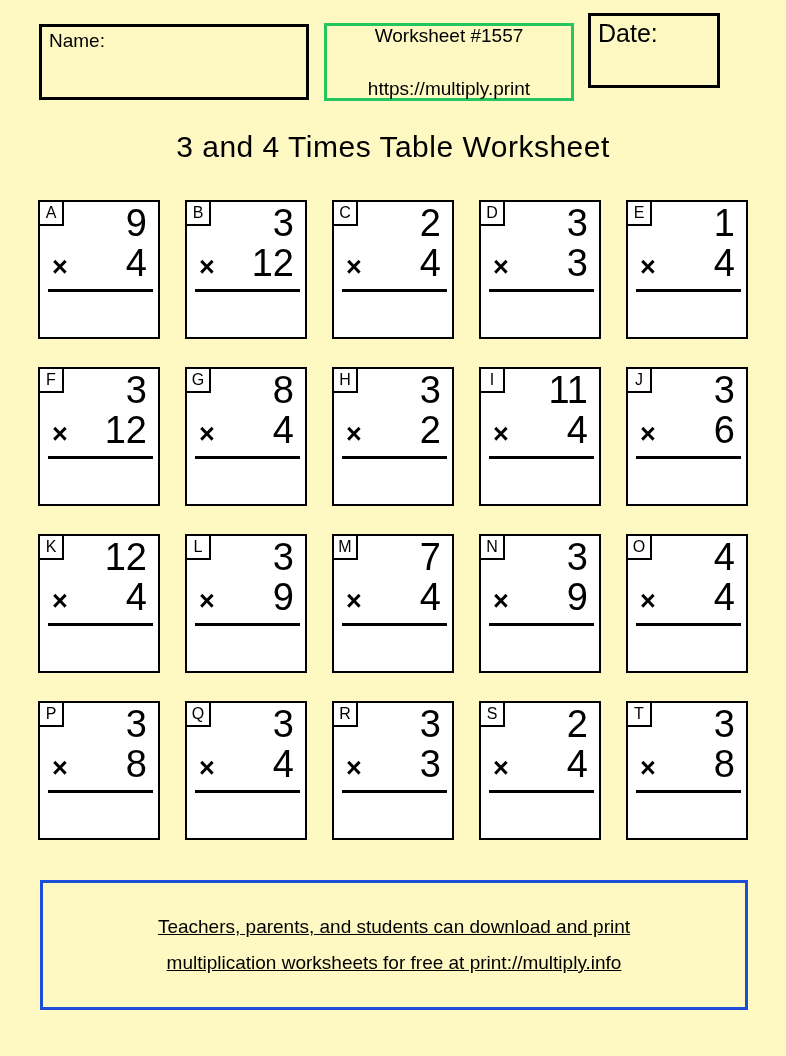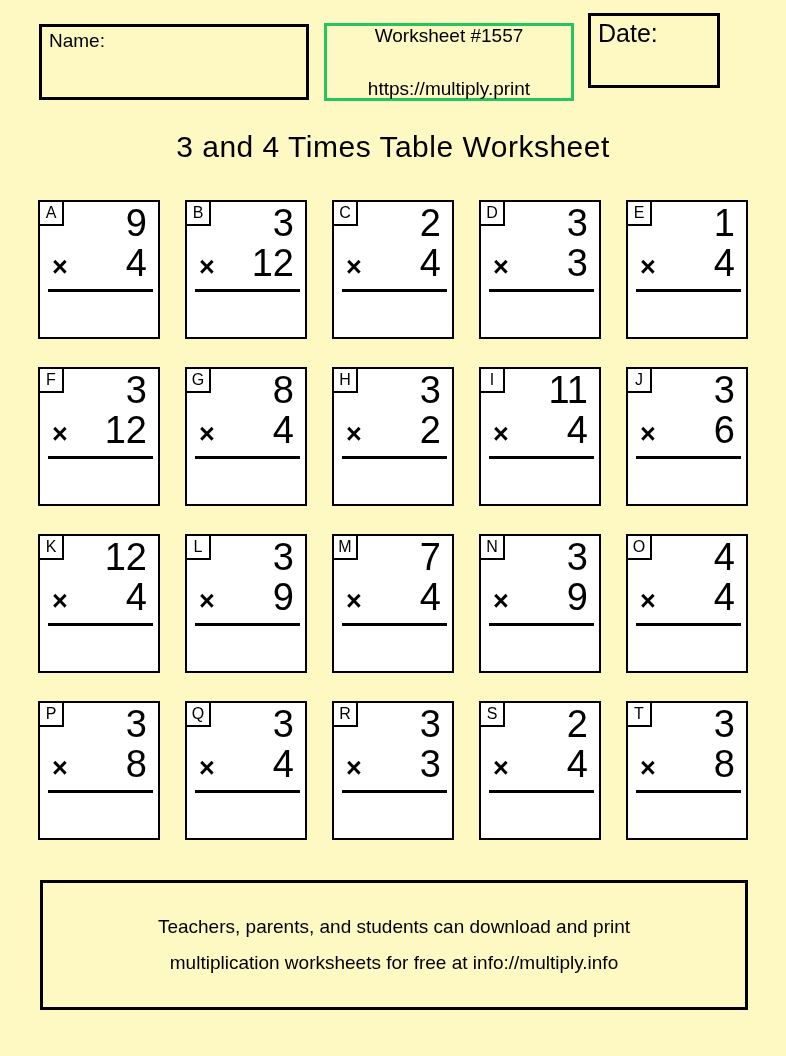--- a/index.html
+++ b/index.html
@@ -87,25 +87,26 @@
   }
   .answer-line {
     margin: 2px 5px 0 8px;
     border-top: 3px solid #000;
   }
 
   
   .footer-box {
     position: absolute; left: 40px; top: 880px;
     width: 708px; height: 130px;
-    border: 3px solid #000000;
+    border: 3px solid #1d4ed8;
     display: flex; flex-direction: column;
     justify-content: center; align-items: center;
     font-size: 19px; line-height: 36px;
     text-align: center;
+    text-decoration: underline;
   }
 </style>
 </head>
 <body>
 
 <div class="page">
 
   <div class="name-box">
     <span>Name:</span>
   </div>
@@ -438,16 +439,16 @@
         <span class="times">×</span>
         <span>8</span>
       </div>
     </div>
     <div class="answer-line"></div>
   </div>
 </div>
 
   <div class="footer-box">
     <span>Teachers, parents, and students can download and print</span>
-    <span>multiplication worksheets for free at info://multiply.info</span>
+    <span>multiplication worksheets for free at print://multiply.info</span>
   </div>
 
 </div>
 
 </body></html>

